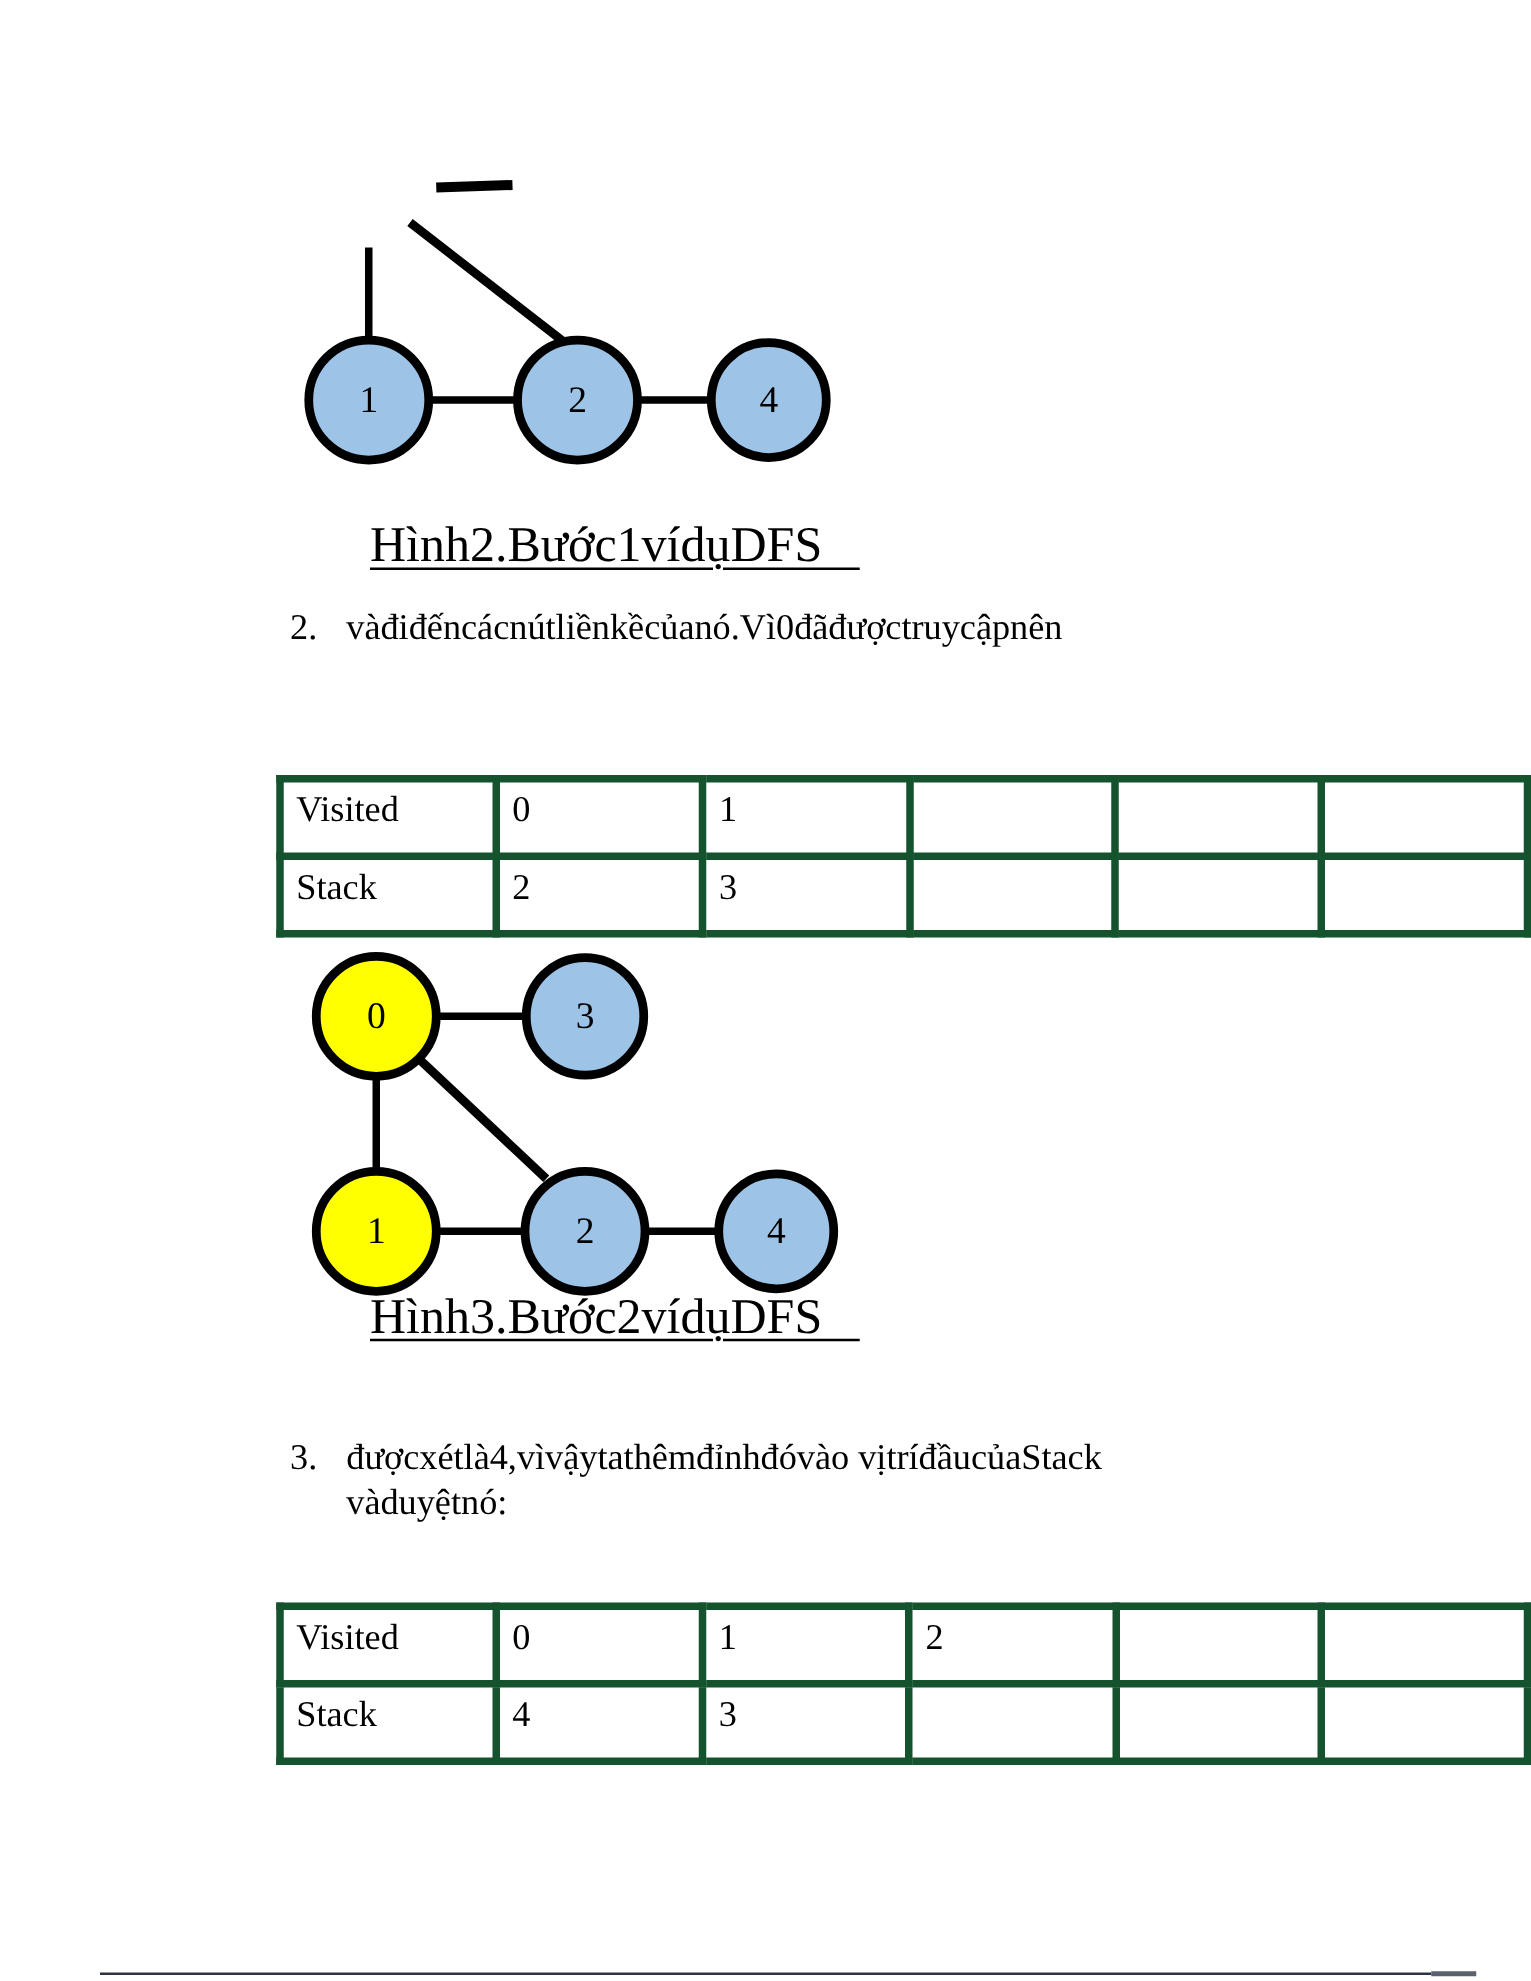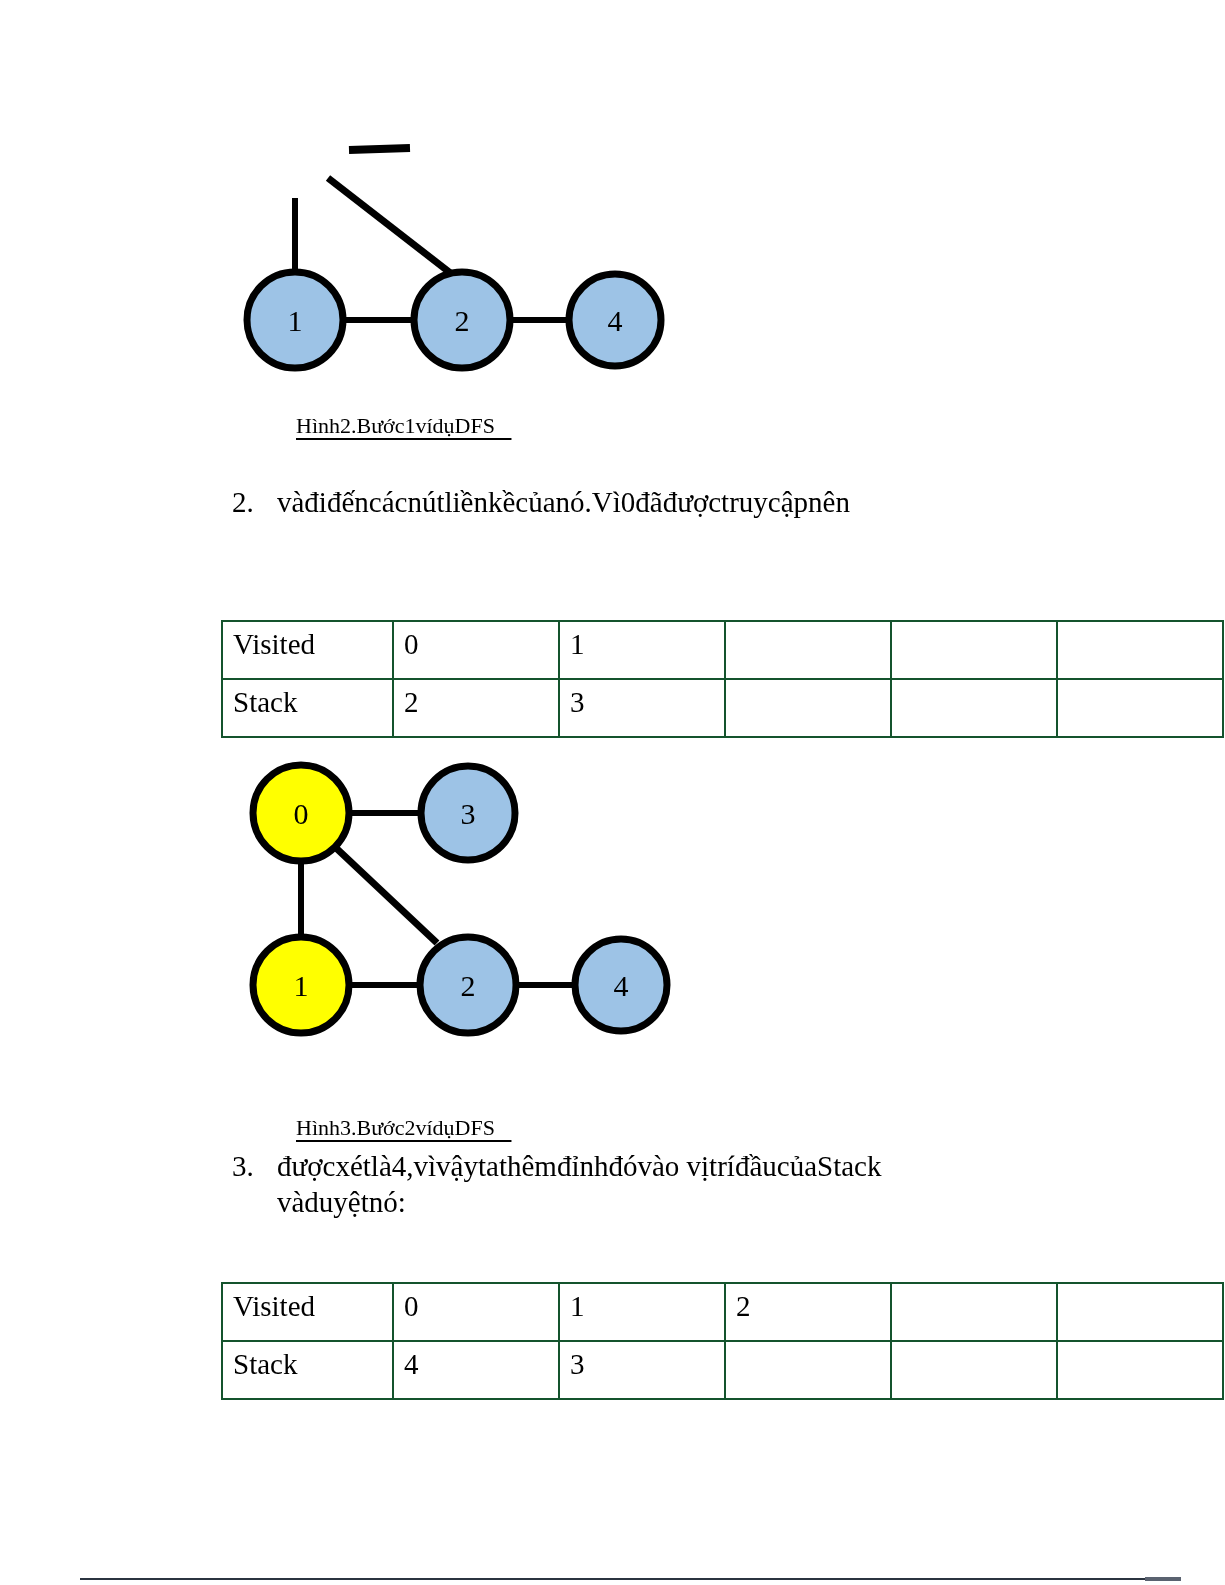--- a/index.html
+++ b/index.html
@@ -28,30 +28,30 @@
     position: absolute;
   }
   .figure svg { display: block; }
 
   .fig1 { left: 225px; top: 120px; width: 480px; height: 280px; }
   .fig2 { left: 225px; top: 745px; width: 480px; height: 300px; }
 
   
   .caption {
     position: absolute;
-    font-size: 22px;
+    font-size: 40px;
     line-height: 1.1;
     letter-spacing: 0px;
     white-space: pre;
     text-decoration: underline;
     text-underline-offset: 5px;
     text-decoration-thickness: 2px;
   }
   .cap1 { left: 296px; top: 414px; }
-  .cap2 { left: 296px; top: 1116px; font-family: Liberation Serif, serif; }
+  .cap2 { left: 296px; top: 1031px; font-family: Liberation Serif, serif; }
 
   
   .listitem {
     position: absolute;
     display: flex;
     align-items: flex-start;
     font-size: 29px;
     line-height: 36px;
   }
   .listitem .marker {
@@ -68,21 +68,21 @@
   .li3 { left: 232px; top: 1148px; }
 
   
   .dtable {
     position: absolute;
     border-collapse: collapse;
     table-layout: fixed;
     font-size: 29px;
   }
   .dtable td {
-    border: 2px solid #14532d;
+    border: 6px solid #14532d;
     height: 52px;
     padding: 2px 24px 2px 10px;
     vertical-align: top;
     line-height: 40px;
     overflow: hidden;
   }
   .dtable td.lbl { width: 135px; }
   .dtable td.cell { width: 130px; }
 
   .tbl1 { left: 221px; top: 620px; }

